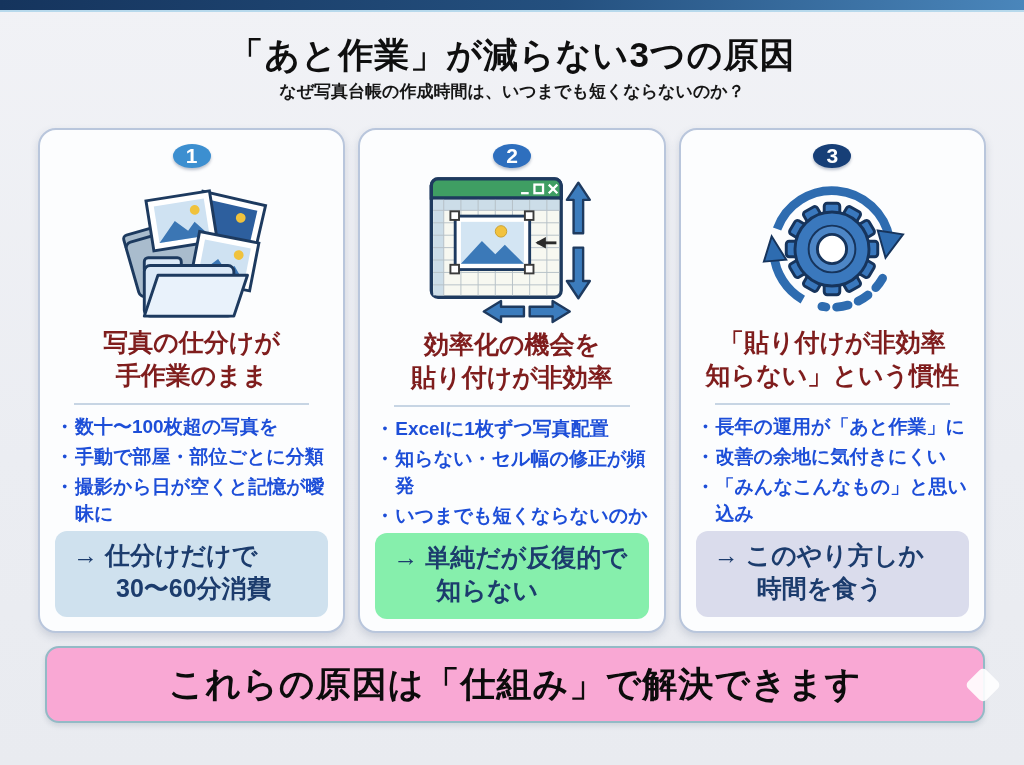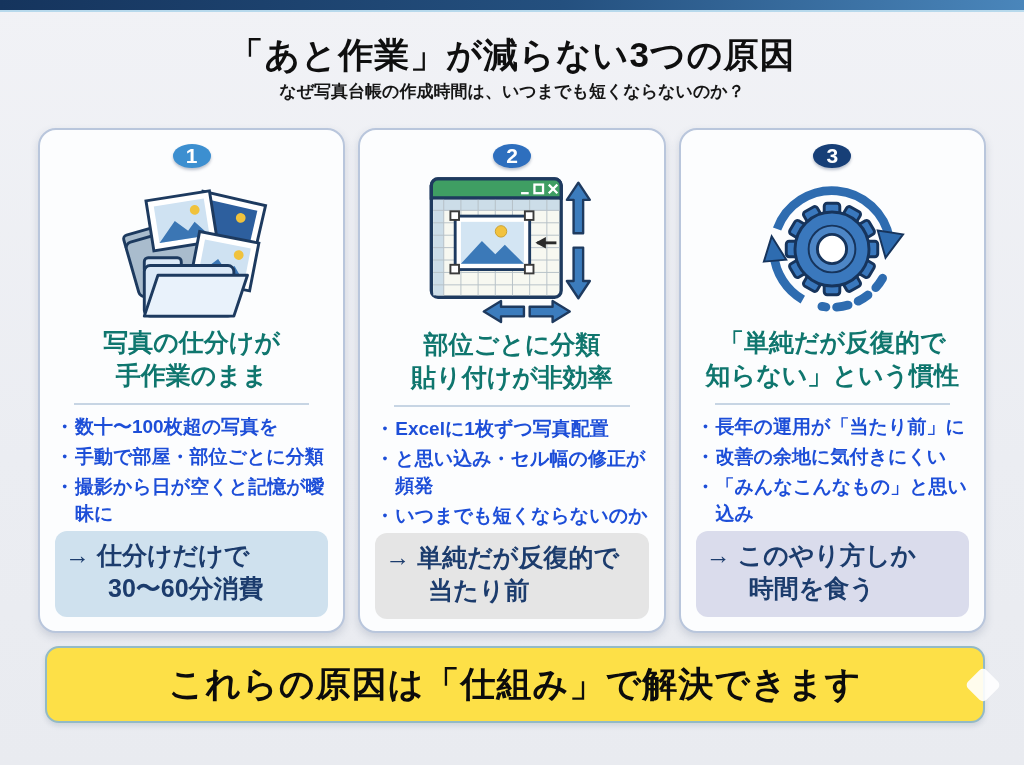--- a/index.html
+++ b/index.html
@@ -38,35 +38,35 @@
     color: #ffffff; font-size: 21px; font-weight: 800;
     display: flex; align-items: center; justify-content: center;
     margin-top: 2px; box-shadow: 0 2px 3px rgba(30,50,90,0.3);
   }
   .icon-wrap {
     height: 150px; margin-top: 8px;
     display: flex; align-items: center; justify-content: center;
   }
   .card-title {
     margin-top: 4px; text-align: center;
-    font-size: 25px; line-height: 1.3; font-weight: 800; color: #0f766e;
+    font-size: 25px; line-height: 1.3; font-weight: 800; color: #7f1d1d;
   }
   .divider {
     width: 86%; border: 0; border-top: 2px solid #c7d5e4;
     margin: 12px auto 9px;
   }
   .bullets {
     list-style: none; margin: 0; padding: 0 1px; width: 100%;
     font-size: 19px; font-weight: 600; color: #1d4ed8; line-height: 1.42;
   }
   .bullets li { position: relative; padding-left: 1.05em; margin-bottom: 3px; }
   .bullets li::before { content: "・"; position: absolute; left: 0; top: 0; }
   .takeaway {
     margin-top: auto; width: 100%; box-sizing: border-box;
-    border-radius: 12px; padding: 8px 10px 11px;
+    border-radius: 12px; padding: 8px 18px 11px;
     font-size: 25px; font-weight: 800; color: #1c3c6d; line-height: 1.34;
   }
   .takeaway .line2 { padding-left: 1.72em; }
   .bottom-banner {
     position: relative;
     margin: 13px 39px 0 45px; height: 73px;
     background: #dcedf4;
     border: 2px solid #93bac6; border-radius: 14px;
     box-shadow: 0 3px 5px rgba(60,80,100,0.15);
     display: flex; align-items: center; justify-content: center;
@@ -173,32 +173,32 @@
         </g>
         <g fill="#3c7cbd" stroke="#1e3a5f" stroke-width="2.5" stroke-linejoin="round">
           <polygon points="157,7 145,25 152,25 152,60 162,60 162,25 169,25"></polygon>
           <polygon points="157,128 145,110 152,110 152,75 162,75 162,110 169,110"></polygon>
           <polygon points="58,142 76,131 76,137 100,137 100,147 76,147 76,153"></polygon>
           <polygon points="148,142 130,131 130,137 106,137 106,147 130,147 130,153"></polygon>
         </g>
       </svg>
     </div>
     <div class="card-title">
-      <div>部位ごとに分類</div>
+      <div>効率化の機会を</div>
       <div>貼り付けが非効率</div>
     </div>
     <hr class="divider">
     <ul class="bullets">
       <li>Excelに1枚ずつ写真配置</li>
-      <li>と思い込み・セル幅の修正が頻発</li>
+      <li>知らない・セル幅の修正が頻発</li>
       <li>いつまでも短くならないのか</li>
     </ul>
-    <div class="takeaway" style="background: #e5e5e5;">
+    <div class="takeaway" style="background: #86efac;">
       <div class="line1">→ 単純だが反復的で</div>
-      <div class="line2">当たり前</div>
+      <div class="line2">知らない</div>
     </div>
   </div>
 
   <div class="card">
     <div class="num-badge" style="background: rgb(23, 63, 119);">3</div>
     <div class="icon-wrap">
       <svg width="150" height="146" viewBox="0 0 150 150" aria-hidden="true">
         <defs>
           <rect id="tooth" x="67" y="28" width="16" height="20" rx="3"></rect>
         </defs>
@@ -222,33 +222,33 @@
         <g>
           <path d="M18.6 54.5 A60 60 0 0 1 134.1 64.6" fill="none" stroke="#2e6cb0" stroke-width="9"></path>
           <polygon points="122,56 148,60 130,84" fill="#2e6cb0" stroke="#16345c" stroke-width="2"></polygon>
           <path d="M127 105 A60 60 0 0 1 64.6 134" fill="none" stroke="#2e6cb0" stroke-width="9" stroke-dasharray="12 11" stroke-linecap="round"></path>
           <path d="M45 127 A60 60 0 0 1 15.2 80.2" fill="none" stroke="#2e6cb0" stroke-width="9"></path>
           <polygon points="5,88 28,86 13,62" fill="#2e6cb0" stroke="#16345c" stroke-width="2"></polygon>
         </g>
       </svg>
     </div>
     <div class="card-title">
-      <div>「単純だが反復的で</div>
+      <div>「貼り付けが非効率</div>
       <div>知らない」という慣性</div>
     </div>
     <hr class="divider">
     <ul class="bullets">
-      <li>長年の運用が「当たり前」に</li>
+      <li>長年の運用が「あと作業」に</li>
       <li>改善の余地に気付きにくい</li>
       <li>「みんなこんなもの」と思い込み</li>
     </ul>
     <div class="takeaway" style="background: rgb(218, 220, 236);">
       <div class="line1">→ このやり方しか</div>
       <div class="line2">時間を食う</div>
     </div>
   </div>
 
 </div>
 
-<div class="bottom-banner" style="background: #fde047;">
+<div class="bottom-banner" style="background: #f9a8d4;">
   <span class="banner-text">これらの原因は「仕組み」で解決できます</span>
   <span class="sparkle"></span>
 </div>
 
 </body></html>

